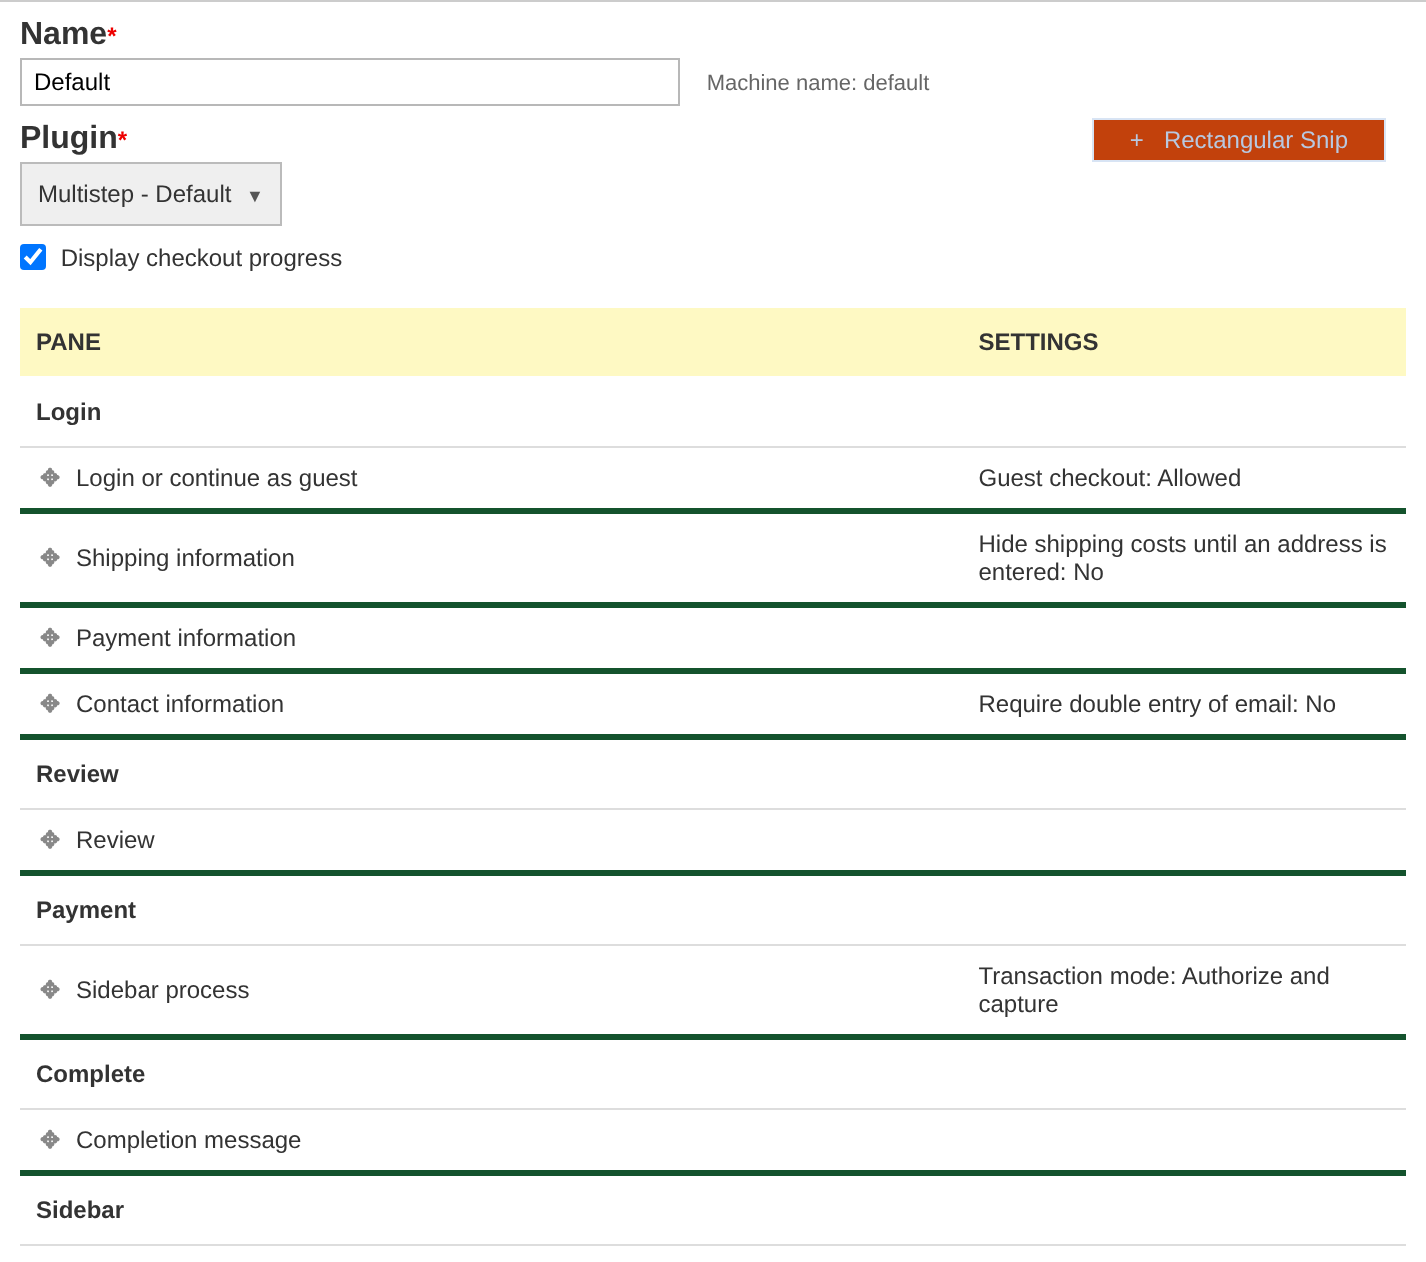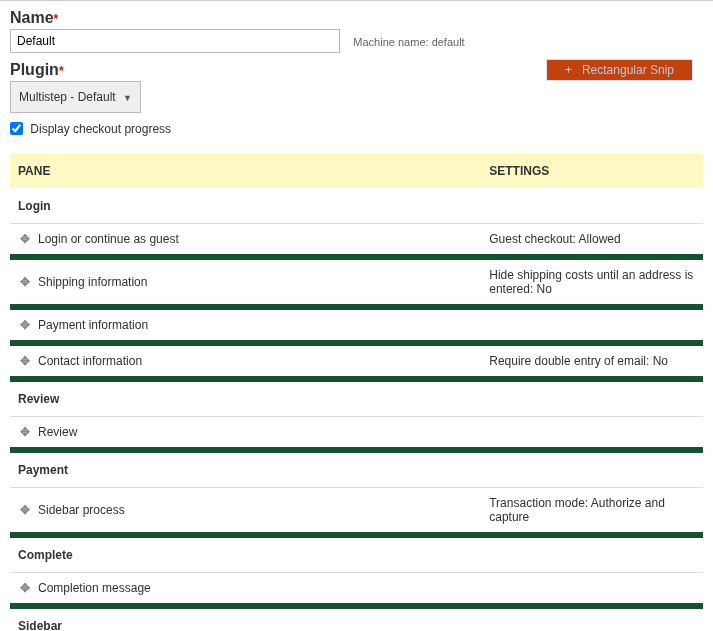--- a/index.html
+++ b/index.html
@@ -13,21 +13,21 @@
 .select-wrap { display: inline-block; background: #efefef; border: 1px solid #bbb; padding: 8px 8px; font-size: 12px; cursor: pointer; }
 .select-wrap .caret { margin-left: 4px; font-size: 9px; color: #555; }
 .checkbox-row { margin-top: 8px; }
 .checkbox-row input { vertical-align: middle; margin-right: 4px; }
 .checkbox-row label { vertical-align: middle; font-size: 12px; }
 .hint { font-size: 11px; color: #777; margin-left: 18px; margin-top: 2px; }
 .snip-btn { position: absolute; right: 20px; top: 58px; background: #c2410c; color: #b8c8e0; border: 1px solid #d8e4f4; padding: 3px 18px; font-size: 12px; }
 .snip-btn .plus { color: #b8c8e0; margin-right: 10px; }
 table.panes { width: 100%; border-collapse: collapse; margin-top: 18px; }
 table.panes th { background: #fef9c3; text-align: left; padding: 10px 8px; font-size: 12px; font-weight: bold; border-bottom: 1px solid #fff; }
-table.panes td { padding: 8px 8px; border-bottom: 6px solid #14532d; font-size: 12px; vertical-align: middle; }
+table.panes td { padding: 8px 8px; border-bottom: 3px solid #14532d; font-size: 12px; vertical-align: middle; }
 tr.section td { font-weight: bold; border-bottom: 1px solid #ddd; padding-top: 10px; padding-bottom: 10px; }
 .drag-icon { display: inline-block; width: 14px; height: 14px; color: #888; margin-right: 6px; cursor: move; text-align: center; line-height: 14px; font-weight: bold; }
 </style>
 </head>
 <body>
 
 <div class="container">
 
   <div class="form-row">
     <span class="form-label">Name</span><span class="required">*</span><br>

